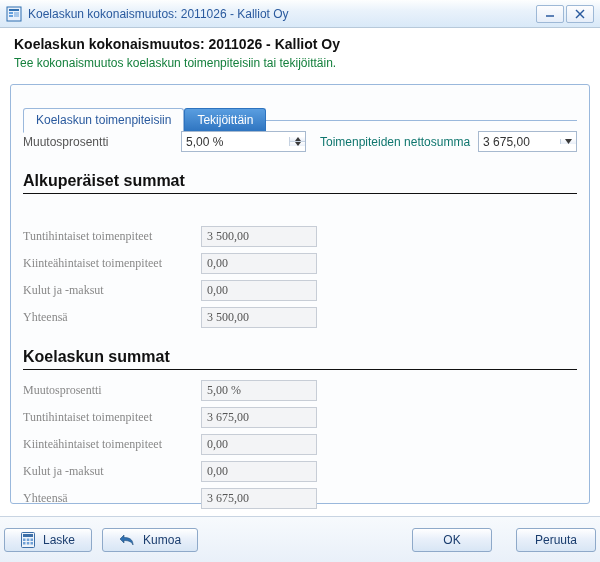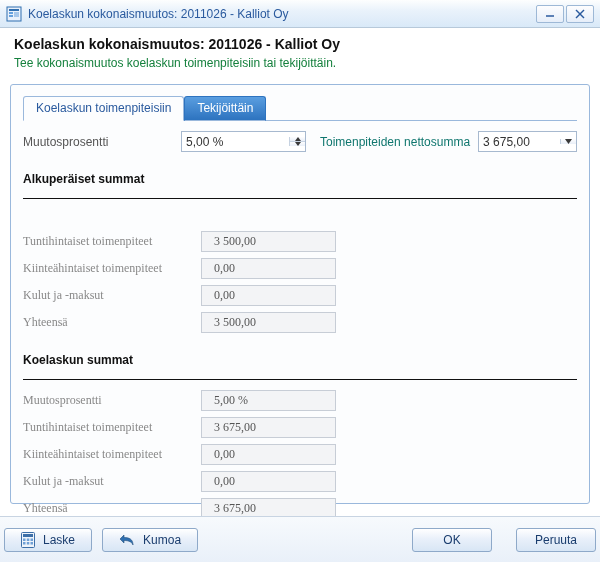--- a/index.html
+++ b/index.html
@@ -59,21 +59,21 @@
 
   
   .tabs {
     display:flex;
     border-bottom:1px solid #9ab8dc;
     margin-bottom:10px;
   }
   .tab {
     padding:4px 12px 5px 12px;
     font-size:12px;
-    position:relative; top:1px;
+    position:relative; top:13px;
     border:1px solid transparent;
     border-top-left-radius:3px; border-top-right-radius:3px;
     cursor:default;
   }
   .tab.active {
     border:1px solid #9ab8dc; border-bottom:1px solid #fcfdfe;
     background:#fcfdfe; color:#2a5a9e;
   }
   .tab.inactive {
     background: linear-gradient(#5a9ee0,#2d73bf);
@@ -100,32 +100,32 @@
   .spinner-btns div svg { width:6px; height:4px; }
   .combo-wrap { width:130px; position:relative; }
   .combo-wrap .val { flex:1; padding:0 4px; }
   .combo-wrap .drop { width:16px; border-left:1px solid #c6d2e1; display:flex; align-items:center; justify-content:center; background:linear-gradient(#fdfdfe,#e9eff8); }
   .combo-wrap .drop svg { width:7px; height:5px; }
   .midlabel { color:#0f766e; margin-left:6px; }
 
   
   .section-head {
     margin-top:20px;
-    font-weight:700; color:#111; font-size:12px;
+    font-weight:700; color:#111; font-size:16px;
     border-bottom:1px solid #111;
-    padding-bottom:12px;
+    padding-bottom:3px;
     margin-bottom:32px;
   }
   .section-head.tight { margin-bottom:10px; }
 
   
   .kv { display:flex; align-items:center; margin-bottom:6px;font-family:Liberation Serif, serif; }
   .readonly-box {
-    width:135px; background:#f3f4f6; border:1px solid #c7cdd6; color:#555;
-    padding:0 12px;
+    width:116px; background:#f3f4f6; border:1px solid #c7cdd6; color:#555;
+    padding:0 5px;
   }
 
   
   .button-bar {
     position:absolute; left:0; right:0; bottom:0;
     height:46px;
     border-top:1px solid #c8d4e2;
     background: linear-gradient(#f7fafd,#e9f0f9);
     display:flex; align-items:center;
     padding:0 4px;

